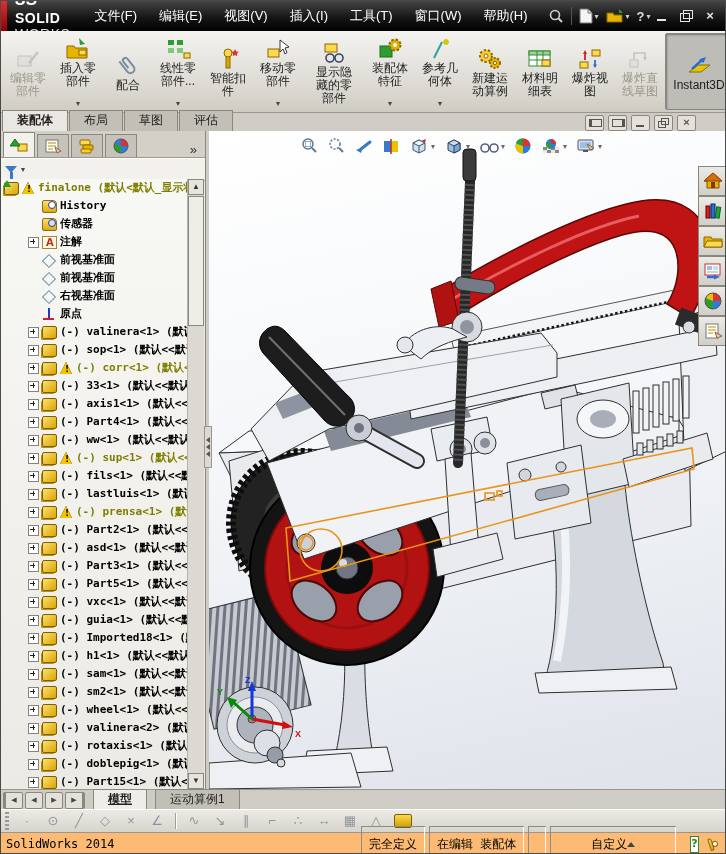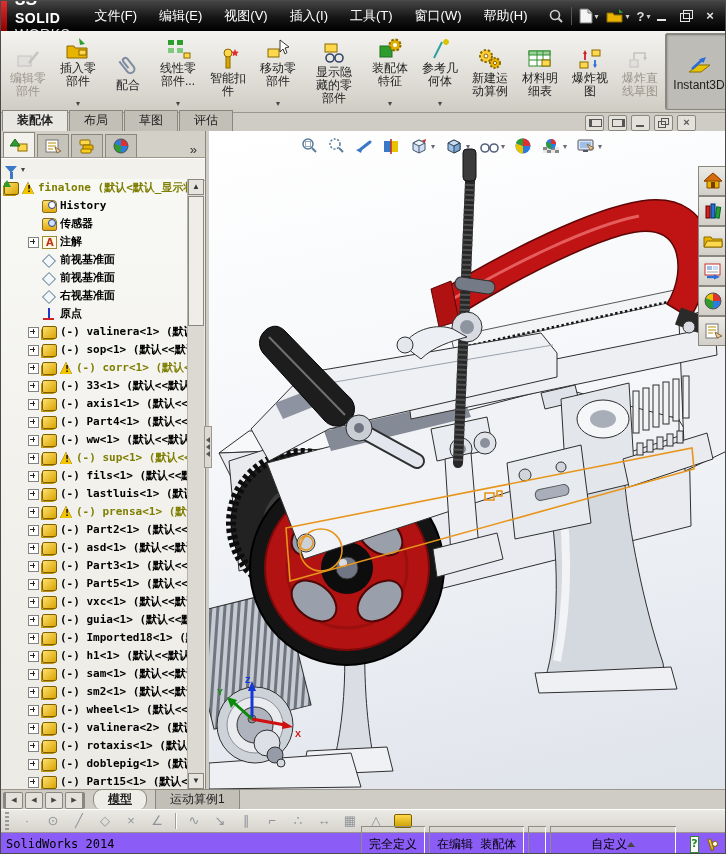--- a/index.html
+++ b/index.html
@@ -94,29 +94,29 @@
   #hud{position:absolute;left:92px;top:6px;display:flex;align-items:center;gap:9px;z-index:4;}
   .hudi{display:flex;align-items:center;gap:2px;}
   .hud-dd{font-size:8px;color:#667;}
   
   #taskpane{position:absolute;right:0;top:35px;width:29px;z-index:6;}
   .tp-btn{width:29px;height:30px;background:linear-gradient(#eceae5,#d2cfc8);border:1px solid #8a877e;border-right:none;box-sizing:border-box;display:flex;align-items:center;justify-content:center;}
   
   #motionbar{position:absolute;left:0;top:788px;width:726px;height:20px;background:#cfccc5;border-top:1px solid #9b978e;display:flex;align-items:center;}
   .mbtn{width:16px;height:15px;background:#e3e1da;border:1px solid #8a877e;border-radius:2px;margin-left:2px;font-size:7px;line-height:13px;text-align:center;color:#444;}
   .mtab{font-size:12px;padding:1px 14px 2px;border:1px solid #8a877e;border-bottom:none;background:#c2bfb7;margin-left:8px;color:#222;}
-  .mtab.active{background:#efede8;font-weight:bold;text-decoration:underline;border-radius:9px;}
+  .mtab.active{background:#efede8;font-weight:bold;text-decoration:underline;}
   
   #sketchbar{position:absolute;left:0;top:808px;width:726px;height:24px;background:linear-gradient(#eceae5,#d7d4cd);border-top:1px solid #fff;border-bottom:1px solid #9b978e;display:flex;align-items:center;gap:10px;padding-left:4px;box-sizing:border-box;}
   #grip{width:4px;height:18px;background-image:repeating-linear-gradient(#9a9a9a 0 2px,transparent 2px 4px);}
   .skt{color:#8f949b;font-size:13px;line-height:20px;width:16px;text-align:center;}
   .skt.sep{width:1px;height:16px;background:#a39f96;box-shadow:1px 0 0 #fff;}
   .skt.measure{width:16px;height:12px;background:linear-gradient(#ffd84d,#caa002);border:1px solid #7a6000;border-radius:2px;}
   
-  #statusbar{position:absolute;left:0;top:832px;width:726px;height:22px;background:#8b5cf6;display:flex;align-items:center;font:12px/22px "DejaVu Sans Mono",monospace;color:#000;}
+  #statusbar{position:absolute;left:0;top:832px;width:726px;height:22px;background:#fdba74;display:flex;align-items:center;font:12px/22px "DejaVu Sans Mono",monospace;color:#000;}
   #status-app{padding-left:5px;flex:0 0 355px;}
   .sseg{box-shadow:inset 1px 1px 0 #8f8c84,inset -1px -1px 0 #fff;padding:9px 8px;height:18px;line-height:18px;margin-right:4px;white-space:nowrap;}
   #seg-custom{flex:0 0 110px;text-align:center;display:flex;align-items:center;justify-content:center;}
   .up-arrow{width:0;height:0;border-left:4px solid transparent;border-right:4px solid transparent;border-bottom:5px solid #444;}
   #help-badge{width:15px;height:15px;background:#fff;border:1px solid #2d8a2d;color:#1c8a1c;font:bold 11px/14px "DejaVu Sans",sans-serif;text-align:center;margin:0 10px;}
   #tag-icon{width:18px;height:11px;background:linear-gradient(#ffd84d,#d8a800);border:1px solid #8a6a00;border-radius:2px 5px 5px 2px;transform:rotate(-18deg);margin-right:14px;position:relative;}
   #tag-icon::after{content:"";position:absolute;left:2px;top:3px;width:4px;height:4px;border-radius:50%;background:#fff;border:1px solid #8a6a00;}
 </style>
 </head>
 <body>

